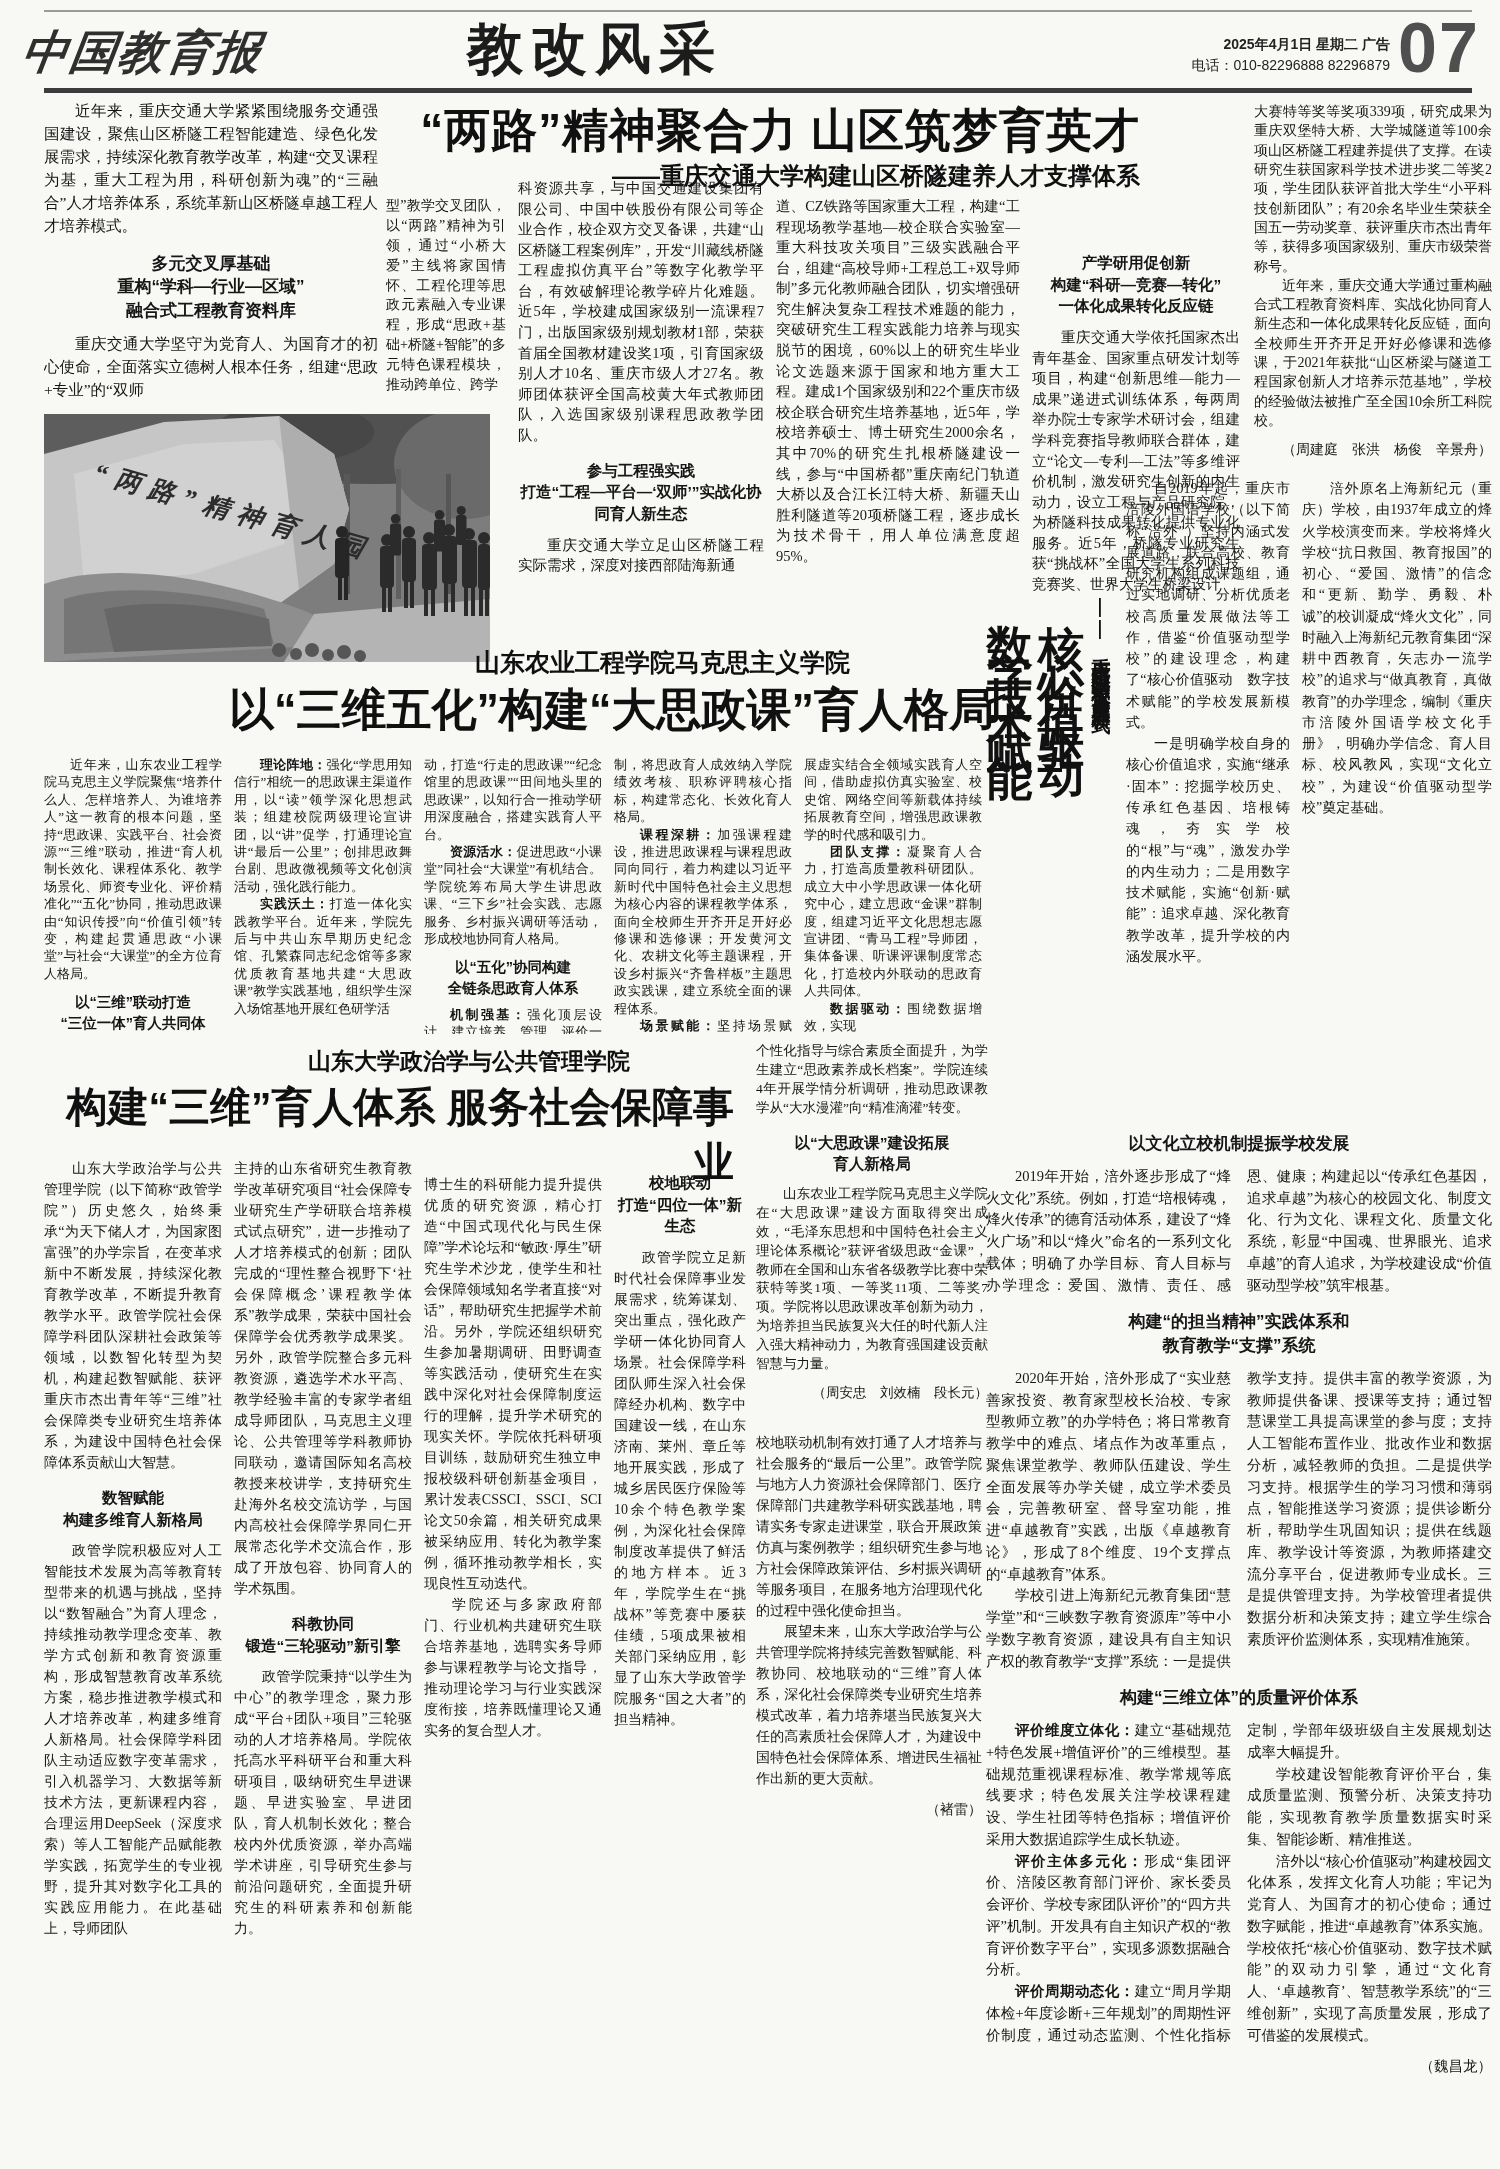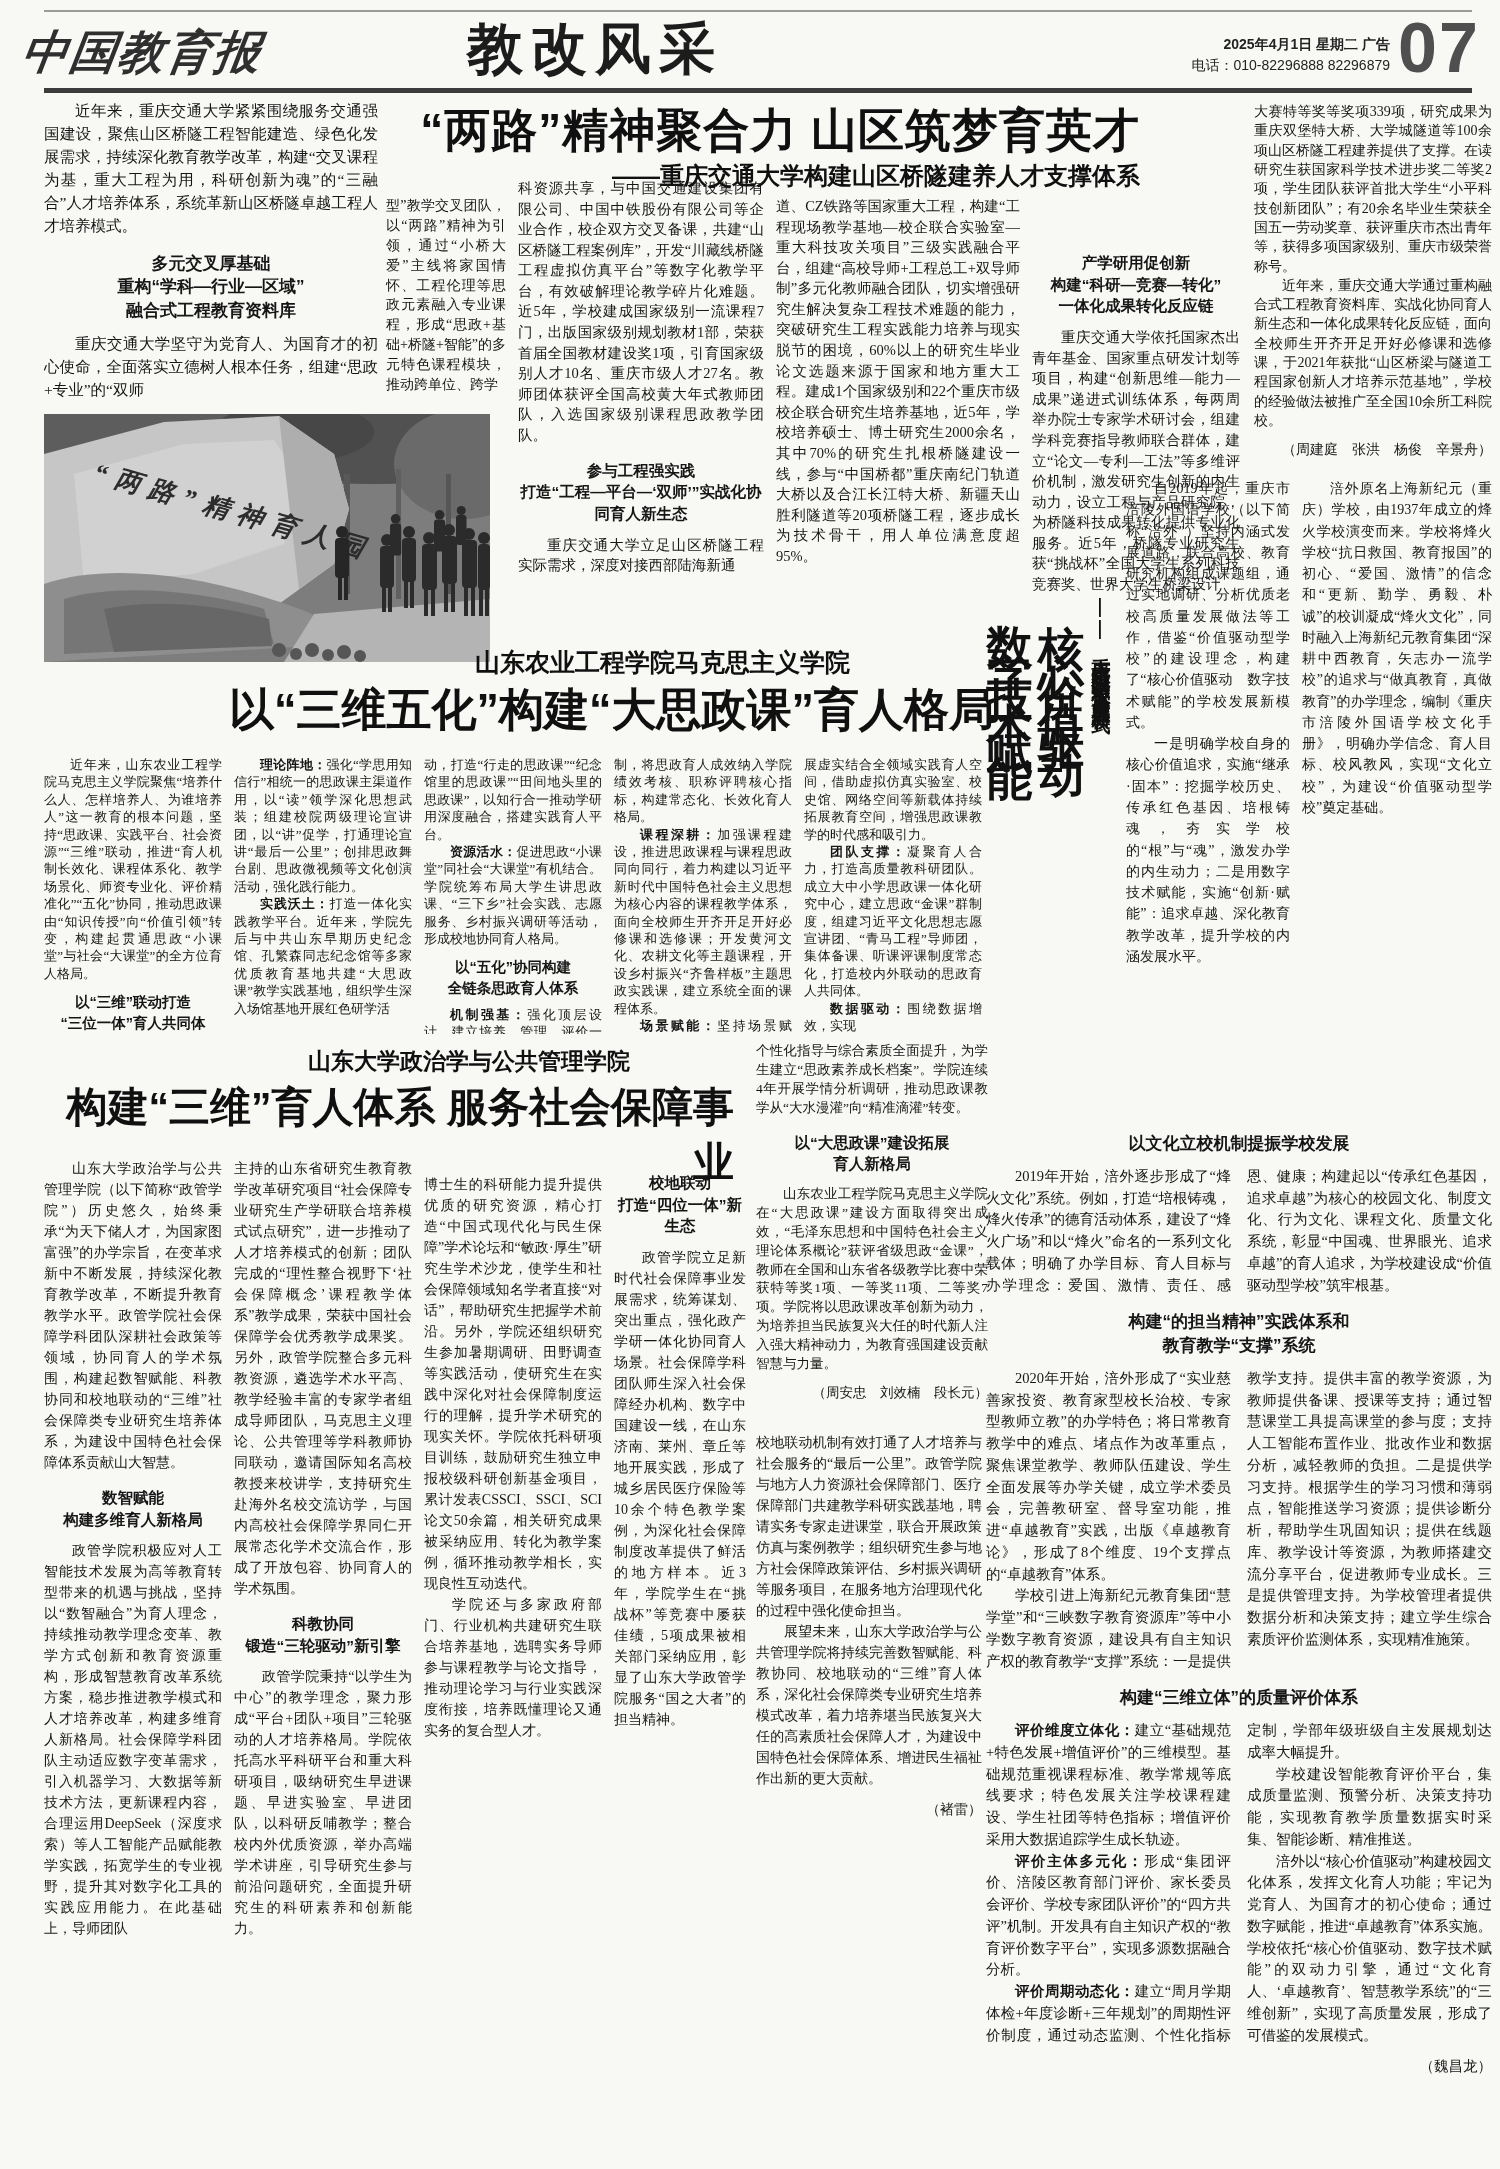--- a/index.html
+++ b/index.html
@@ -230,30 +230,30 @@
       <p class="p c0">个性化指导与综合素质全面提升，为学生建立“思政素养成长档案”。学院连续4年开展学情分析调研，推动思政课教学从“大水漫灌”向“精准滴灌”转变。</p>
       <div class="sh">以“大思政课”建设拓展
 育人新格局</div>
       <p class="p">山东农业工程学院马克思主义学院在“大思政课”建设方面取得突出成效，“毛泽东思想和中国特色社会主义理论体系概论”获评省级思政“金课”，教师在全国和山东省各级教学比赛中荣获特等奖1项、一等奖11项、二等奖7项。学院将以思政课改革创新为动力，为培养担当民族复兴大任的时代新人注入强大精神动力，为教育强国建设贡献智慧与力量。</p>
       <p class="by">（周安忠　刘效楠　段长元）</p>
     </div>
 
   <div class="hl a4kick">山东大学政治学与公共管理学院</div>
   <div class="hl a4hl">构建“三维”育人体系  服务社会保障事业</div>
   <div class="col a4col" style="left:44px;top:1158px;width:178px;height:986px;">
-      <p class="p">山东大学政治学与公共管理学院（以下简称“政管学院”）历史悠久，始终秉承“为天下储人才，为国家图富强”的办学宗旨，在变革求新中不断发展，持续深化教育教学改革，不断提升教育教学水平。政管学院社会保障学科团队深耕社会政策等领域，协同育人的学术氛围，构建起数智赋能、科教协同和校地联动的“三维”社会保障类专业研究生培养体系，为建设中国特色社会保障体系贡献山大智慧。</p>
+      <p class="p">山东大学政治学与公共管理学院（以下简称“政管学院”）历史悠久，始终秉承“为天下储人才，为国家图富强”的办学宗旨，在变革求新中不断发展，持续深化教育教学改革，不断提升教育教学水平。政管学院社会保障学科团队深耕社会政策等领域，以数智化转型为契机，构建起数智赋能、获评重庆市杰出青年等“三维”社会保障类专业研究生培养体系，为建设中国特色社会保障体系贡献山大智慧。</p>
       <div class="sh">数智赋能
 构建多维育人新格局</div>
       <p class="p">政管学院积极应对人工智能技术发展为高等教育转型带来的机遇与挑战，坚持以“数智融合”为育人理念，持续推动教学理念变革、教学方式创新和教育资源重构，形成智慧教育改革系统方案，稳步推进教学模式和人才培养改革，构建多维育人新格局。社会保障学科团队主动适应数字变革需求，引入机器学习、大数据等新技术方法，更新课程内容，合理运用DeepSeek（深度求索）等人工智能产品赋能教学实践，拓宽学生的专业视野，提升其对数字化工具的实践应用能力。在此基础上，导师团队</p>
     </div>
   <div class="col a4col" style="left:234px;top:1158px;width:178px;height:986px;">
       <p class="p c0">主持的山东省研究生教育教学改革研究项目“社会保障专业研究生产学研联合培养模式试点研究”，进一步推动了人才培养模式的创新；团队完成的“理性整合视野下‘社会保障概念’课程教学体系”教学成果，荣获中国社会保障学会优秀教学成果奖。另外，政管学院整合多元科教资源，遴选学术水平高、教学经验丰富的专家学者组成导师团队，马克思主义理论、公共管理等学科教师协同联动，邀请国际知名高校教授来校讲学，支持研究生赴海外名校交流访学，与国内高校社会保障学界同仁开展常态化学术交流合作，形成了开放包容、协同育人的学术氛围。</p>
       <div class="sh">科教协同
 锻造“三轮驱动”新引擎</div>
-      <p class="p">政管学院秉持“以学生为中心”的教学理念，聚力形成“平台+团队+项目”三轮驱动的人才培养格局。学院依托高水平科研平台和重大科研项目，吸纳研究生早进课题、早进实验室、早进团队，以科研反哺教学；整合校内外优质资源，举办高端学术讲座，引导研究生参与前沿问题研究，全面提升研究生的科研素养和创新能力。</p>
+      <p class="p">政管学院秉持“以学生为中心”的教学理念，聚力形成“平台+团队+项目”三轮驱动的人才培养格局。学院依托高水平科研平台和重大科研项目，吸纳研究生早进课题、早进实验室、早进团队，育人机制长效化；整合校内外优质资源，举办高端学术讲座，引导研究生参与前沿问题研究，全面提升研究生的科研素养和创新能力。</p>
     </div>
   <div class="col a4col" style="left:424px;top:1158px;width:178px;height:986px;margin-top:16px;">
       <p class="p c0">博士生的科研能力提升提供优质的研究资源，精心打造“中国式现代化与民生保障”学术论坛和“敏政·厚生”研究生学术沙龙，使学生和社会保障领域知名学者直接“对话”，帮助研究生把握学术前沿。另外，学院还组织研究生参加暑期调研、田野调查等实践活动，使研究生在实践中深化对社会保障制度运行的理解，提升学术研究的现实关怀。学院依托科研项目训练，鼓励研究生独立申报校级科研创新基金项目，累计发表CSSCI、SSCI、SCI论文50余篇，相关研究成果被采纳应用、转化为教学案例，循环推动教学相长，实现良性互动迭代。</p>
       <p class="p">学院还与多家政府部门、行业机构共建研究生联合培养基地，选聘实务导师参与课程教学与论文指导，推动理论学习与行业实践深度衔接，培养既懂理论又通实务的复合型人才。</p>
     </div>
   <div class="col a4col" style="left:614px;top:1158px;width:132px;height:986px;">
       <div class="sh">校地联动
 打造“四位一体”新生态</div>
       <p class="p">政管学院立足新时代社会保障事业发展需求，统筹谋划、突出重点，强化政产学研一体化协同育人场景。社会保障学科团队师生深入社会保障经办机构、数字中国建设一线，在山东济南、莱州、章丘等地开展实践，形成了城乡居民医疗保险等10余个特色教学案例，为深化社会保障制度改革提供了鲜活的地方样本。近3年，学院学生在“挑战杯”等竞赛中屡获佳绩，5项成果被相关部门采纳应用，彰显了山东大学政管学院服务“国之大者”的担当精神。</p>
     </div>

